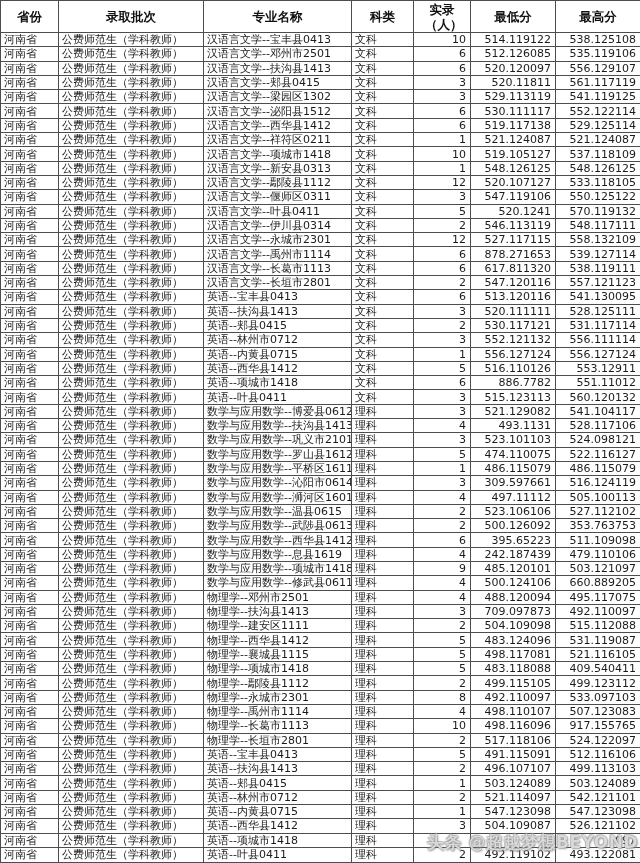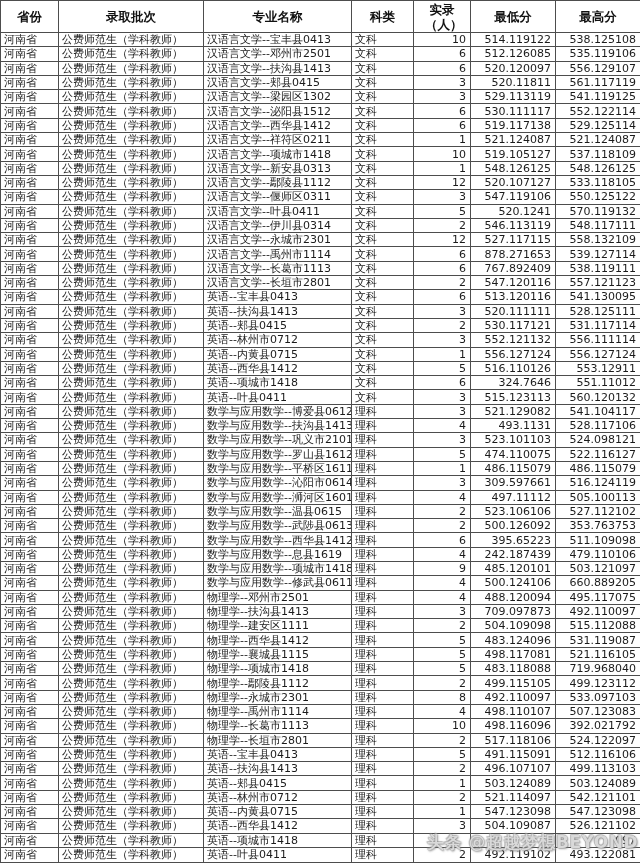--- a/index.html
+++ b/index.html
@@ -213,21 +213,21 @@
       <td class="c-num">6</td>
       <td class="c-num">878.271653</td>
       <td class="c-num">539.127114</td>
     </tr>
         <tr>
       <td class="c-left">河南省</td>
       <td class="c-left">公费师范生（学科教师）</td>
       <td class="c-left">汉语言文学--长葛市1113</td>
       <td class="c-left">文科</td>
       <td class="c-num">6</td>
-      <td class="c-num">767.892409</td>
+      <td class="c-num">617.811320</td>
       <td class="c-num">538.119111</td>
     </tr>
         <tr>
       <td class="c-left">河南省</td>
       <td class="c-left">公费师范生（学科教师）</td>
       <td class="c-left">汉语言文学--长垣市2801</td>
       <td class="c-left">文科</td>
       <td class="c-num">2</td>
       <td class="c-num">547.120116</td>
       <td class="c-num">557.121123</td>
@@ -285,21 +285,21 @@
       <td class="c-num">5</td>
       <td class="c-num">516.110126</td>
       <td class="c-num">553.12911</td>
     </tr>
         <tr>
       <td class="c-left">河南省</td>
       <td class="c-left">公费师范生（学科教师）</td>
       <td class="c-left">英语--项城市1418</td>
       <td class="c-left">文科</td>
       <td class="c-num">6</td>
-      <td class="c-num">324.7646</td>
+      <td class="c-num">886.7782</td>
       <td class="c-num">551.11012</td>
     </tr>
         <tr>
       <td class="c-left">河南省</td>
       <td class="c-left">公费师范生（学科教师）</td>
       <td class="c-left">英语--叶县0411</td>
       <td class="c-left">文科</td>
       <td class="c-num">3</td>
       <td class="c-num">515.123113</td>
       <td class="c-num">560.120132</td>
@@ -466,21 +466,21 @@
       <td class="c-num">498.117081</td>
       <td class="c-num">521.116105</td>
     </tr>
         <tr>
       <td class="c-left">河南省</td>
       <td class="c-left">公费师范生（学科教师）</td>
       <td class="c-left">物理学--项城市1418</td>
       <td class="c-left">理科</td>
       <td class="c-num">5</td>
       <td class="c-num">483.118088</td>
-      <td class="c-num">719.968040</td>
+      <td class="c-num">409.540411</td>
     </tr>
         <tr>
       <td class="c-left">河南省</td>
       <td class="c-left">公费师范生（学科教师）</td>
       <td class="c-left">物理学--鄢陵县1112</td>
       <td class="c-left">理科</td>
       <td class="c-num">2</td>
       <td class="c-num">499.115105</td>
       <td class="c-num">499.123112</td>
     </tr>
@@ -502,21 +502,21 @@
       <td class="c-num">498.110107</td>
       <td class="c-num">507.123083</td>
     </tr>
         <tr>
       <td class="c-left">河南省</td>
       <td class="c-left">公费师范生（学科教师）</td>
       <td class="c-left">物理学--长葛市1113</td>
       <td class="c-left">理科</td>
       <td class="c-num">10</td>
       <td class="c-num">498.116096</td>
-      <td class="c-num">392.021792</td>
+      <td class="c-num">917.155765</td>
     </tr>
         <tr>
       <td class="c-left">河南省</td>
       <td class="c-left">公费师范生（学科教师）</td>
       <td class="c-left">物理学--长垣市2801</td>
       <td class="c-left">理科</td>
       <td class="c-num">2</td>
       <td class="c-num">517.118106</td>
       <td class="c-num">524.122097</td>
     </tr>

